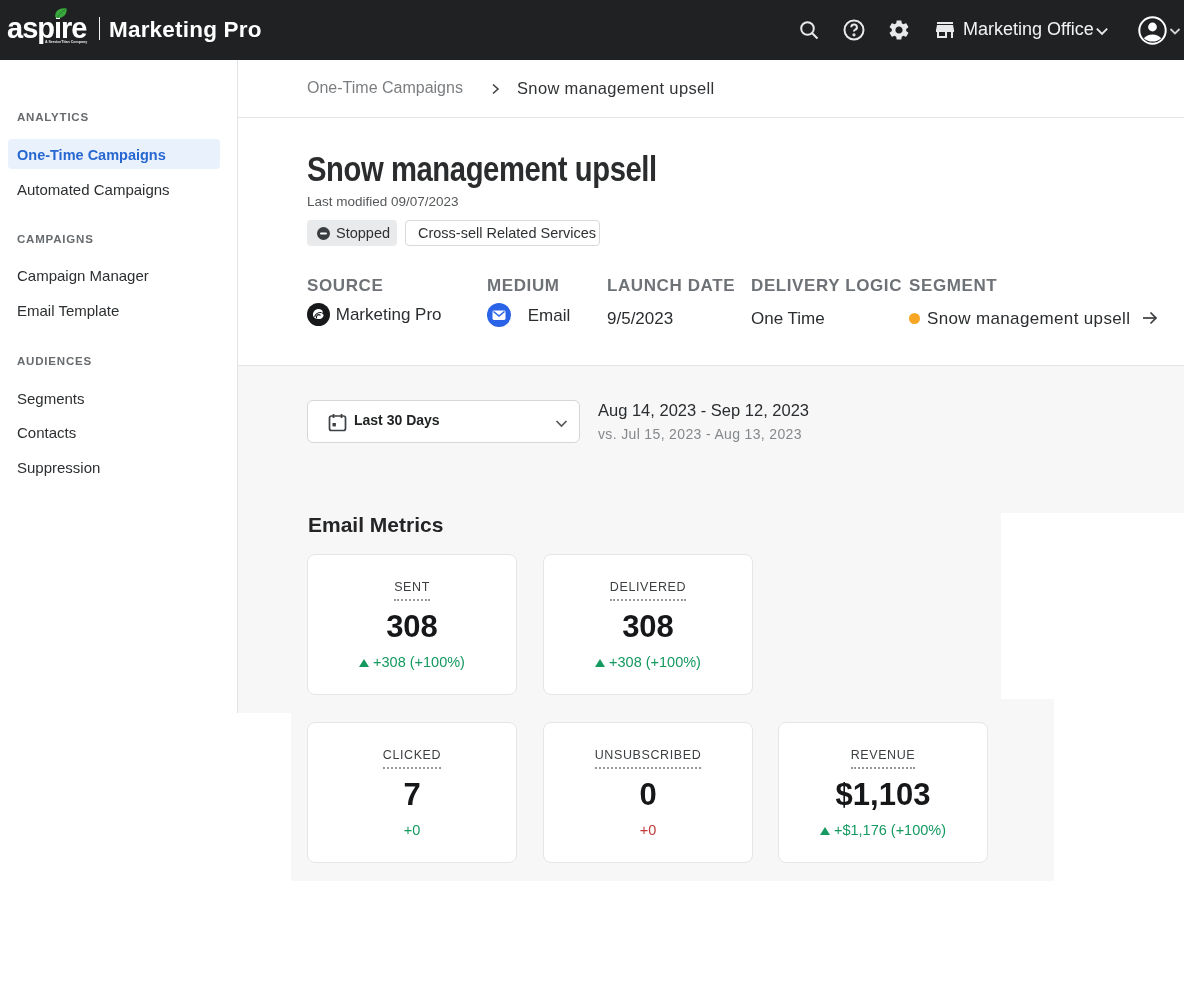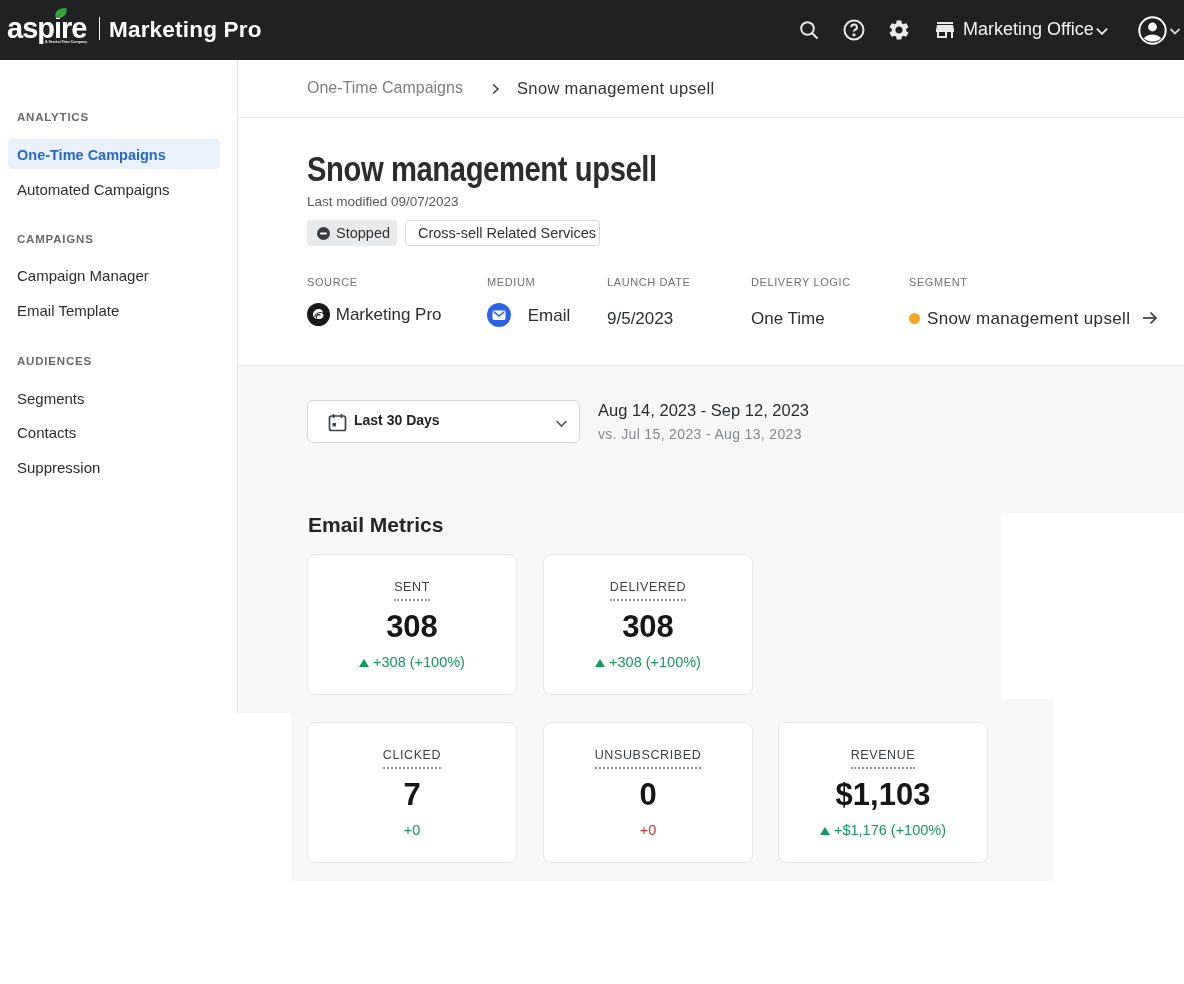--- a/index.html
+++ b/index.html
@@ -33,21 +33,21 @@
 #g1 { left:0; top:306px; width:946px; height:147px; }
 #g2 { left:0; top:453px; width:763px; height:186px; }
 #g3 { left:0; top:639px; width:816px; height:14px; }
 #g4 { left:53px; top:653px; width:763px; height:168px; }
 
 #h1 { position:absolute; left:69px; top:31px; font-size:35px; font-weight:bold; color:#2a2c2d; letter-spacing:-0.5px; transform:scaleX(0.835); transform-origin:0 0; white-space:nowrap; }
 #lastmod { position:absolute; left:69px; top:76px; font-size:13.5px; color:#55585a; }
 .pill { position:absolute; height:26px; border-radius:4px; font-size:14.5px; color:#2e3133; }
 #pill1 { left:69px; top:102px; width:90px; background:#e9eaeb; }
 #pill2 { left:167px; top:102px; width:195px; background:#fff; border:1px solid #d7d9da; }
-.mlabel { position:absolute; top:158px; font-size:11px; font-weight:400; color:#6e7276; letter-spacing:0.6px; }
+.mlabel { position:absolute; top:158px; font-size:17px; font-weight:700; color:#6e7276; letter-spacing:0.6px; }
 .mvalue { position:absolute; top:191px; font-size:17px; color:#2b2e30; }
 
 
 #datebox { position:absolute; left:69px; top:340px; width:273px; height:43px; background:#fff; border:1px solid #d4d6d7; border-radius:6px; }
 #datebox .lbl { position:absolute; left:46px; top:11px; font-size:14px; font-weight:bold; color:#212324; }
 #dr1 { position:absolute; left:360px; top:341px; font-size:16.5px; color:#2a2d2f;text-align:right; }
 #dr2 { position:absolute; left:360px; top:366px; font-size:14px; color:#85888b; letter-spacing:0.35px; }
 
 #emetrics { position:absolute; left:70px; top:453px; font-size:21px; font-weight:bold; color:#232526; }
 

